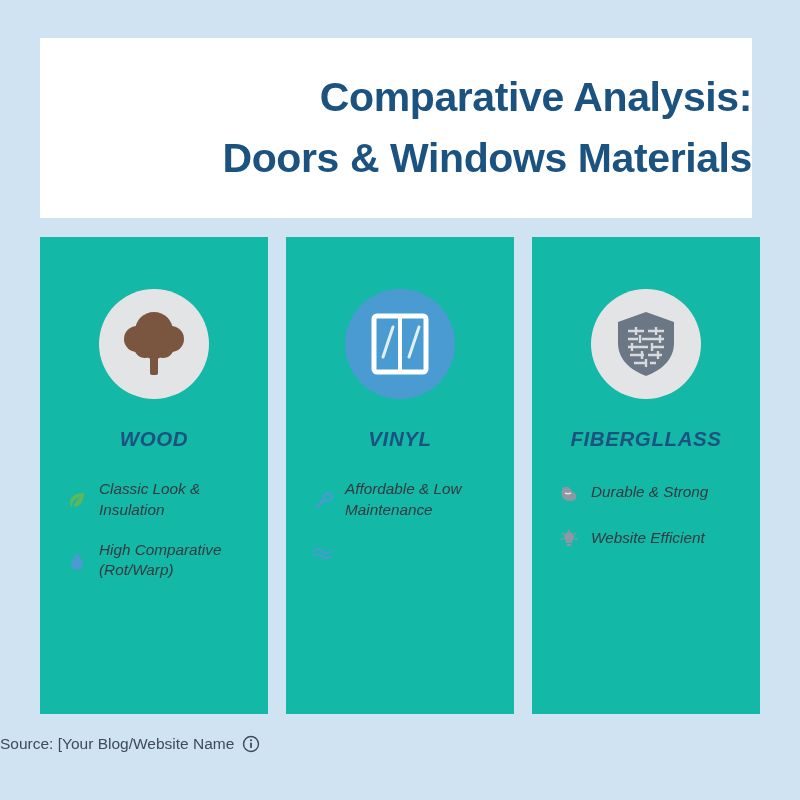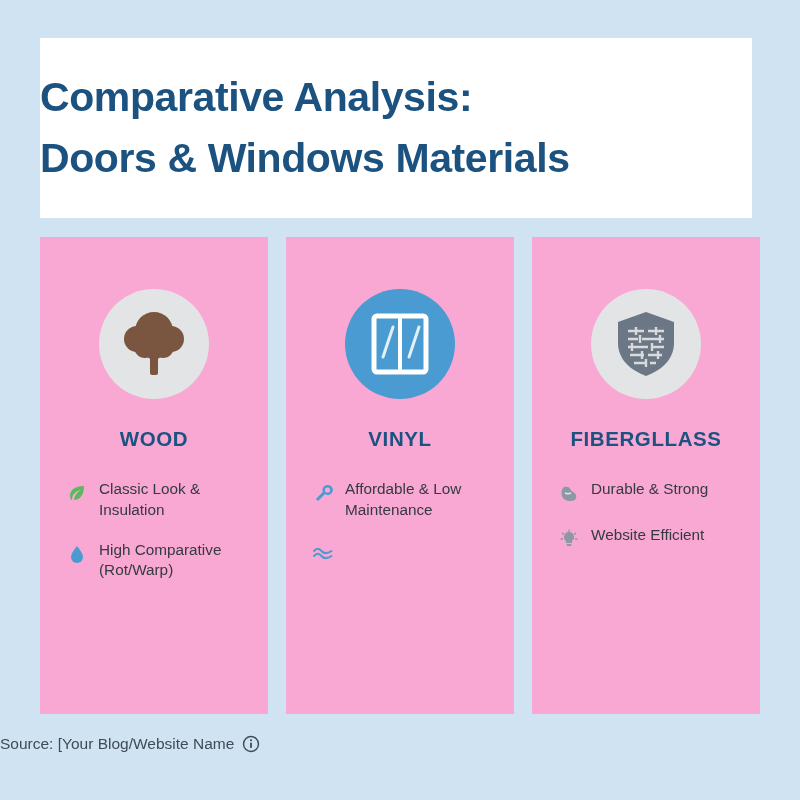--- a/index.html
+++ b/index.html
@@ -23,21 +23,21 @@
   
   .title-card {
     position: absolute;
     left: 40px;
     top: 38px;
     width: 712px;
     height: 180px;
     background: #ffffff;
     display: flex;
     flex-direction: column;
-    align-items: flex-start;
+    align-items: flex-end;
     justify-content: center;
   }
   .title-line {
     color: #1b5280;
     font-size: 41px;
     font-weight: bold;
     letter-spacing: -0.4px;
     line-height: 1.48;
     text-align: center;
     white-space: nowrap;
@@ -49,24 +49,25 @@
     left: 40px;
     top: 237px;
     width: 720px;
     height: 477px;
     display: flex;
     gap: 0px;
   }
   .col {
     width: 228px;
     margin-right: 18px;
-    background: #f9a8d4;
+    background: #14b8a6;
     position: relative;
     box-sizing: border-box;
     padding-top: 52px;
+    font-style: italic;
   }
   .col:last-child { margin-right: 0; }
 
   .icon-circle {
     width: 110px;
     height: 110px;
     border-radius: 50%;
     margin: 0 auto;
     display: flex;
     align-items: center;
@@ -84,21 +85,21 @@
     letter-spacing: 0.6px;
   }
 
   .features {
     margin-top: 28px;
     padding-left: 24px;
     padding-right: 12px;
   }
   .feature {
     display: flex;
-    align-items: flex-start;
+    align-items: center;
     margin-bottom: 19px;
   }
   .feature-icon {
     width: 26px;
     min-width: 26px;
     height: 26px;
     display: flex;
     align-items: center;
     justify-content: center;
     margin-top: 1px;

